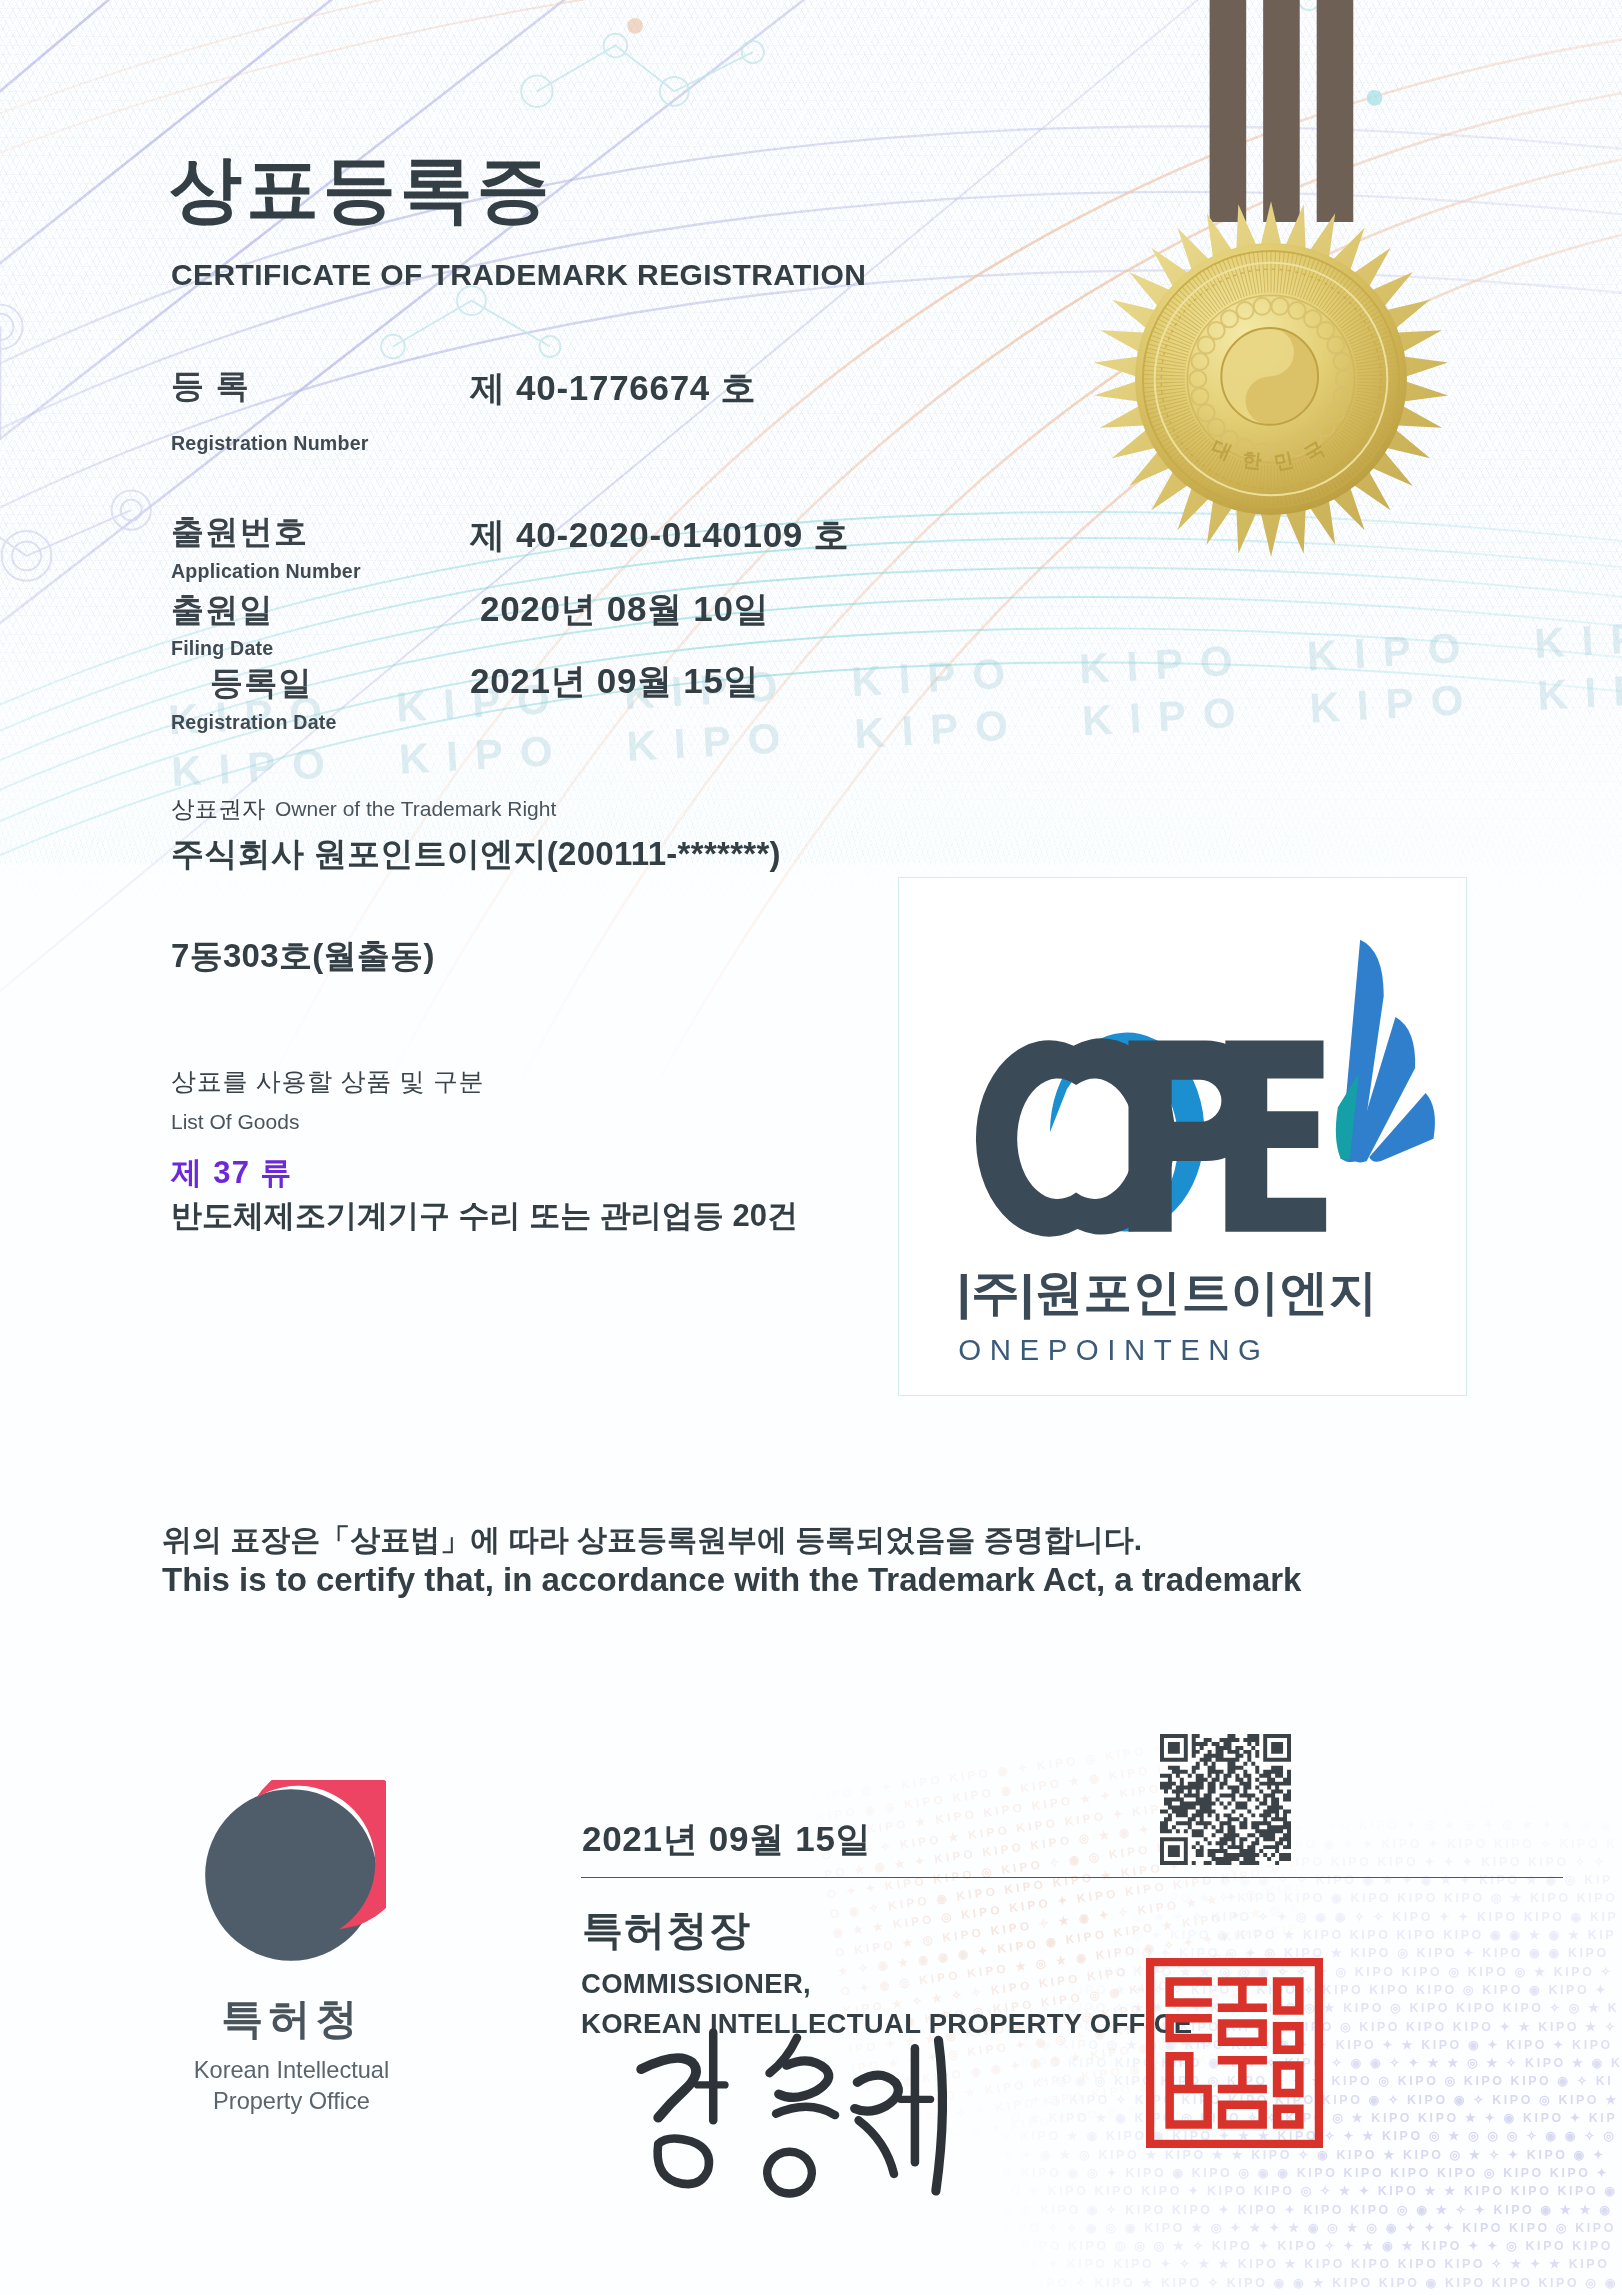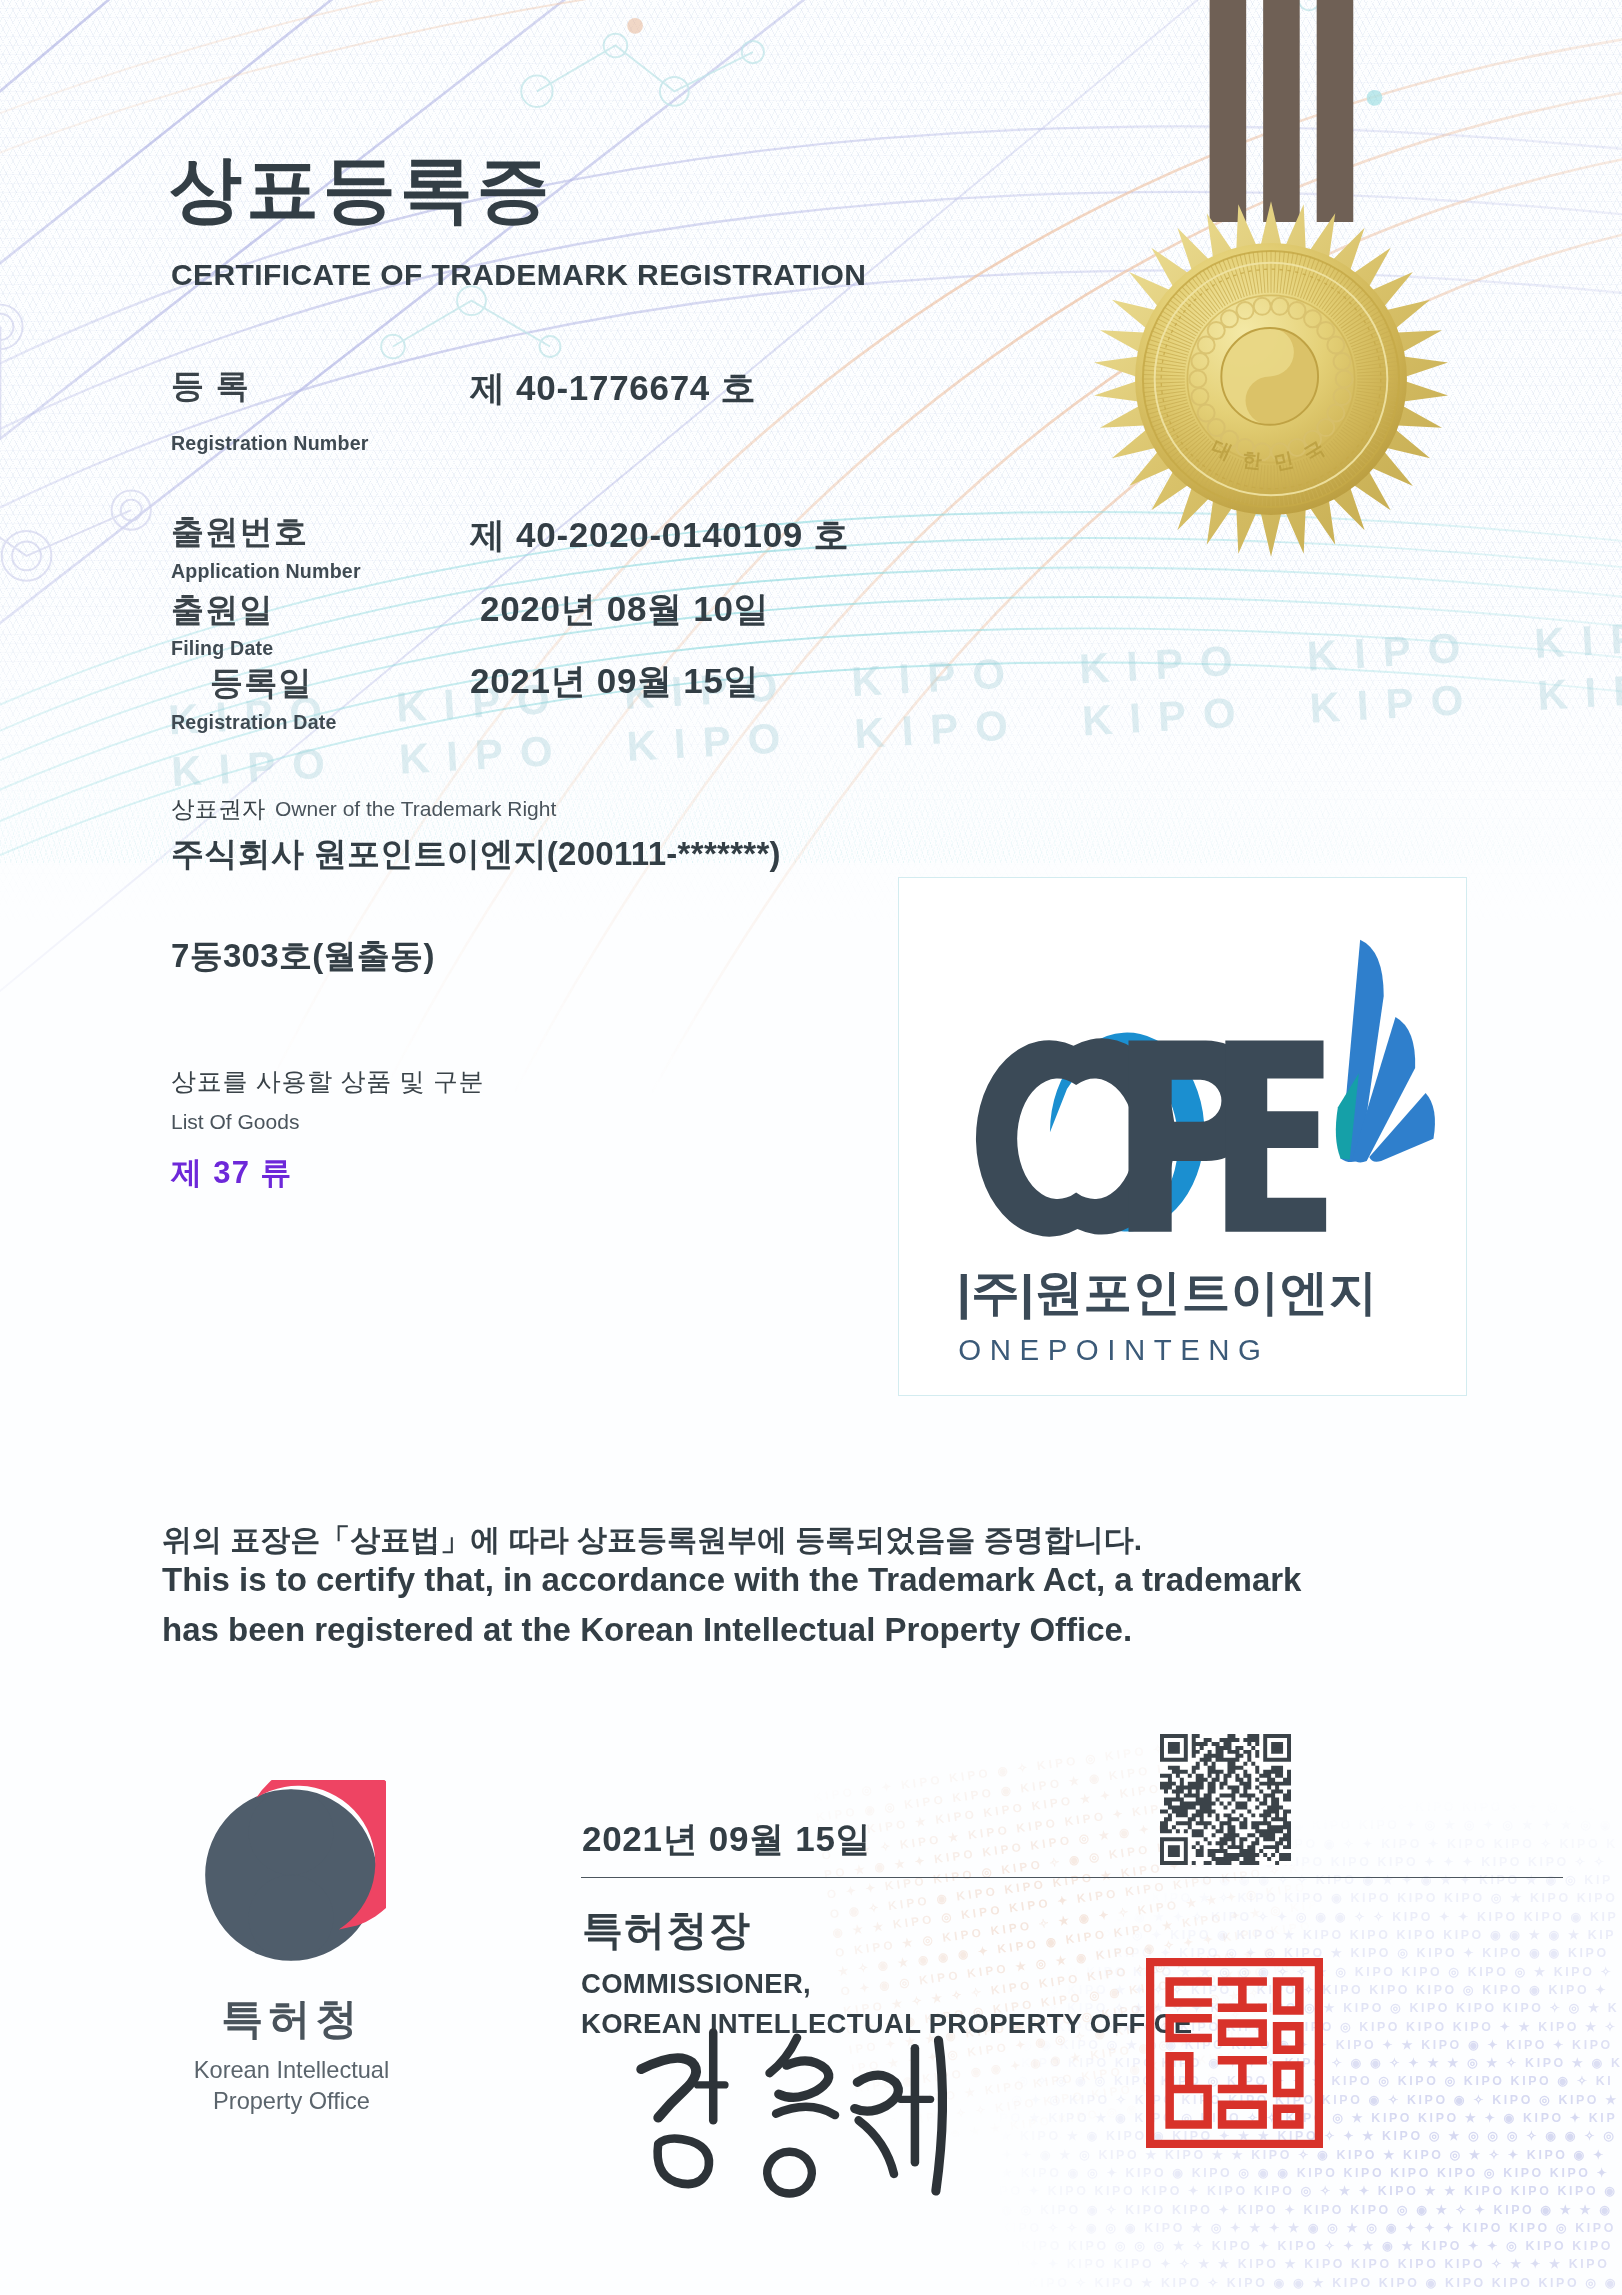--- a/index.html
+++ b/index.html
@@ -315,20 +315,21 @@
   <div class="f-val" style="left:470px;top:658px;">2021년 09월 15일</div>
 
   <div class="own-lbl-ko">상표권자</div>
   <div class="own-lbl-en">Owner of the Trademark Right</div>
   <div class="own-line" style="top:832px;">주식회사 원포인트이엔지(200111-*******)</div>
   <div class="own-line" style="top:934px;text-align:right;">7동303호(월출동)</div>
 
   <div class="goods-ko">상표를 사용할 상품 및 구분</div>
   <div class="goods-en">List Of Goods</div>
   <div class="goods-cls">제 37 류</div>
+  <div class="goods-list">반도체제조기계기구 수리 또는 관리업등 20건</div>
 
   <div id="tm-box"></div>
   <svg id="tm-art" viewBox="0 0 866 790">
 
     <path d="M232 390
              a118 152 0 1 1 60 132
              a96 128 0 1 0 -34 -198 z" fill="#1b8fd0"></path>
 
     <path d="M268 258
              a112 150 0 1 0 6 280
@@ -347,21 +348,20 @@
     <path d="M806 330 Q826 352 818 400 L738 434 Q724 438 720 428 Z" fill="#2f7fcc"></path>
     <path d="M676 430 Q664 400 672 352 L704 300 L690 432 Z" fill="#15a0a8"></path>
 
     <text x="90" y="660" font-family="'Liberation Sans',sans-serif" font-size="74" font-weight="700" fill="#3b4a57" letter-spacing="1">|주|원포인트이엔지</text>
 
     <text x="92" y="738" font-family="'Liberation Sans',sans-serif" font-size="45" font-weight="400" fill="#3b5a78" letter-spacing="13">ONEPOINTENG</text>
   </svg>
 
   <div class="cert-ko">위의 표장은「상표법」에 따라 상표등록원부에 등록되었음을 증명합니다.</div>
   <div class="cert-en1">This is to certify that, in accordance with the Trademark Act, a trademark</div>
-  <div class="cert-en2">has been registered at the Korean Intellectual Property Office.</div>
 
   <svg id="kipo-emblem" viewBox="0 0 290 290">
     <path d="M145 14 a131 131 0 1 0 0 262 a131 131 0 1 0 0 -262 z
              M145 80 a65 65 0 0 1 0 130 a65 65 0 0 0 0 -130 z" fill="#4f5d6b"></path>
     <circle cx="145" cy="145" r="131" fill="none"></circle>
     <path d="M145 145 a65 65 0 0 1 0 -130 a65 65 0 0 1 0 130 a65 65 0 0 0 0 130 a65 65 0 0 0 0 -130 z" fill="#4f5d6b"></path>
     <path d="M246 222 A131 131 0 1 0 92 27 a104 104 0 1 1 126 201 z" fill="#ee4463"></path>
   </svg>
   <div class="kipo-ko">특허청</div>
   <div class="kipo-en">

